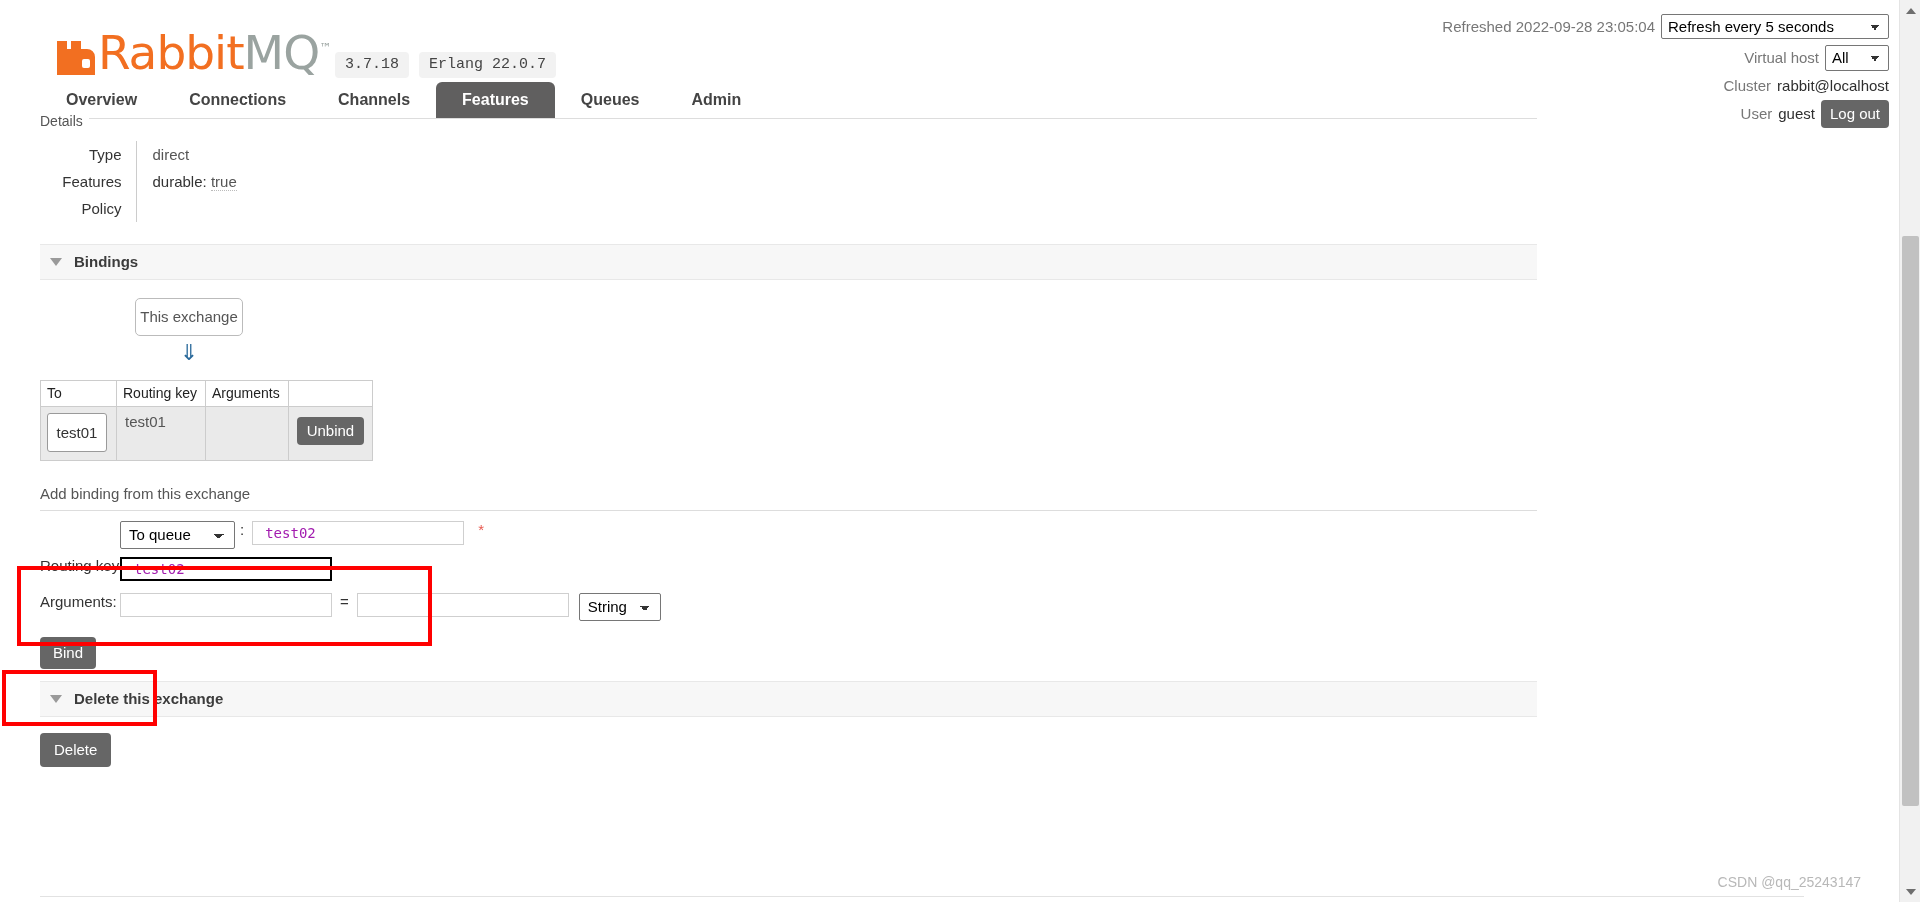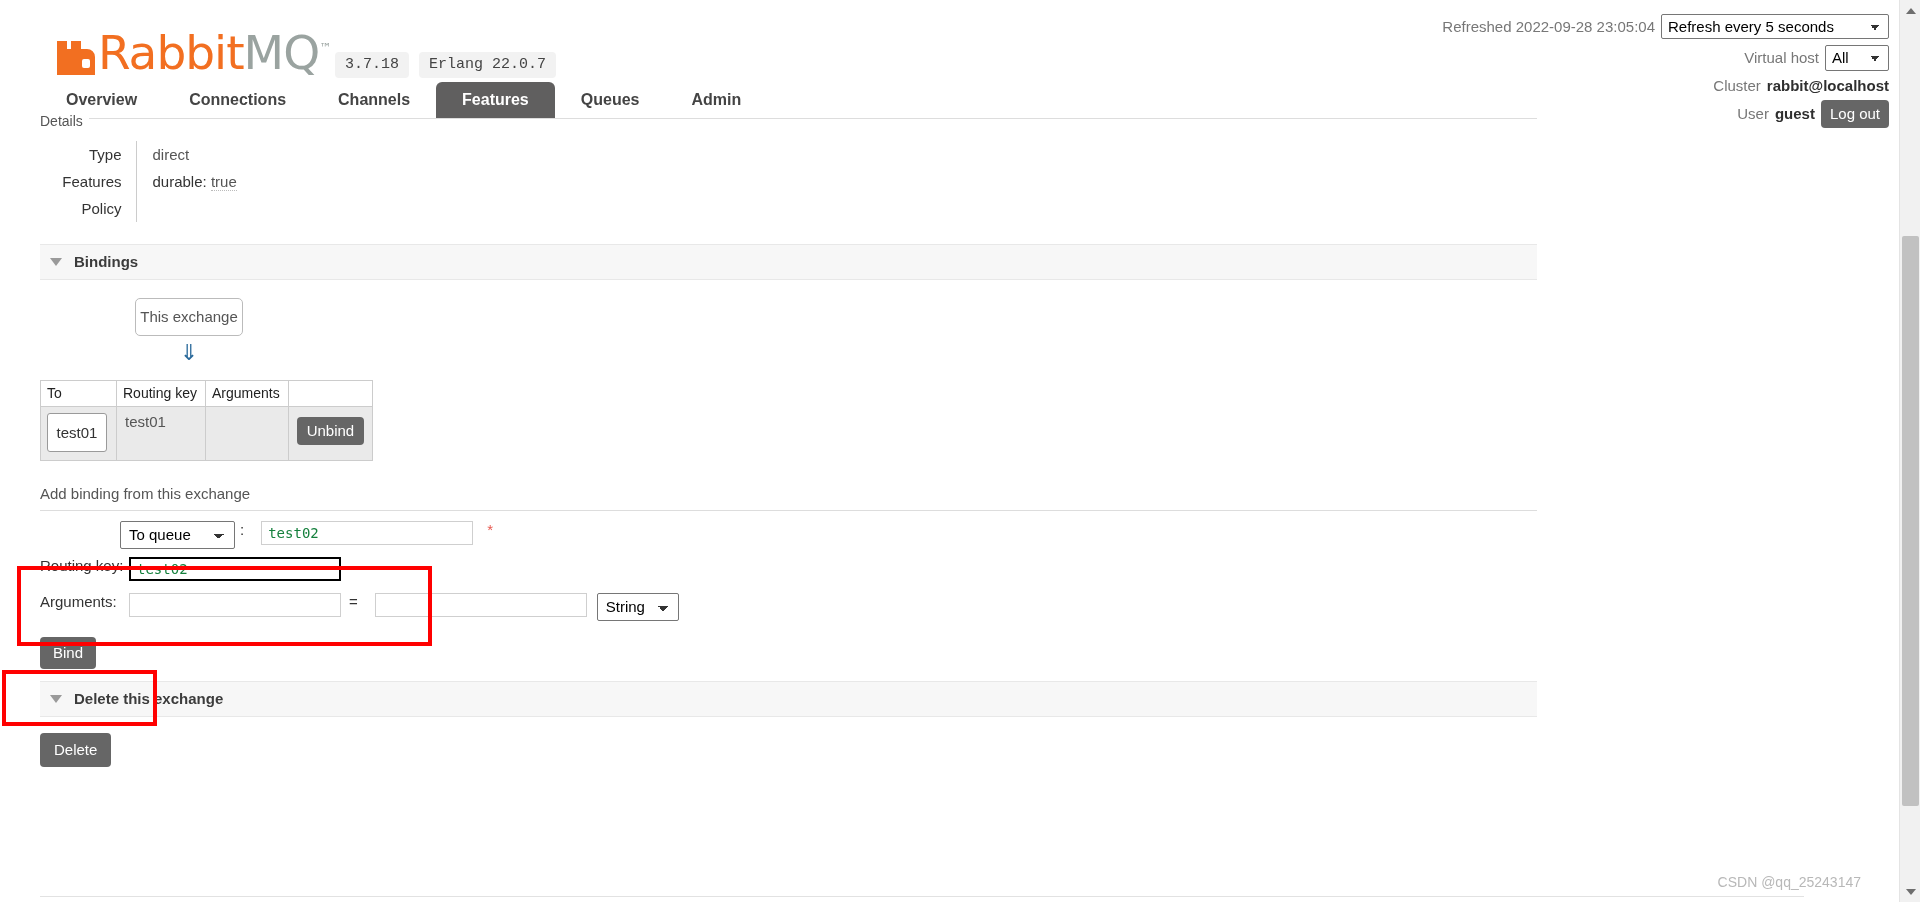--- a/index.html
+++ b/index.html
@@ -139,21 +139,21 @@
       linear-gradient(135deg, #333 50%, transparent 50%);
     background-position:
       calc(100% - 13px) calc(50% + 1px),
       calc(100% - 8px) calc(50% + 1px);
     background-size: 5px 5px, 5px 5px;
     background-repeat: no-repeat;
     line-height: 1.15;
   }
   .sel-refresh { min-width: 228px; }
   .sel-vhost { min-width: 64px; }
-  .bold-val { font-weight: bold; color: #2f2f2f; }
+  .bold-val { font-weight: normal; color: #2f2f2f; }
   .btn {
     background: #666;
     color: #fff;
     border: none;
     border-radius: 4px;
     font-family: "Liberation Sans", sans-serif;
     font-size: 15px;
     padding: 6px 12px 7px 12px;
     cursor: pointer;
     line-height: 1;
@@ -376,27 +376,26 @@
     background-position:
       calc(100% - 15px) calc(50% + 1px),
       calc(100% - 10px) calc(50% + 1px);
     background-size: 5px 5px, 5px 5px;
     background-repeat: no-repeat;
   }
   .colon { font-size: 15px; color: #333; margin: 0 8px 0 5px; }
   .txt {
     font-family: "DejaVu Sans Mono", monospace;
     font-size: 14px;
-    color: #15803d;
+    color: #a21caf;
     background: #fff;
     border: 1px solid #cfcfcf;
-    padding: 5px 6px;
+    padding: 5px 12px;
     width: 212px;
     height: 24px;
-    margin-left: 9px;
   }
   .txt.focused {
     border: 2px solid #000;
   }
   .req-star {
     color: #e8584f;
     font-size: 15px;
     margin-left: 14px;
   }
   .eq { font-size: 15px; color: #333; margin: 0 8px; }

